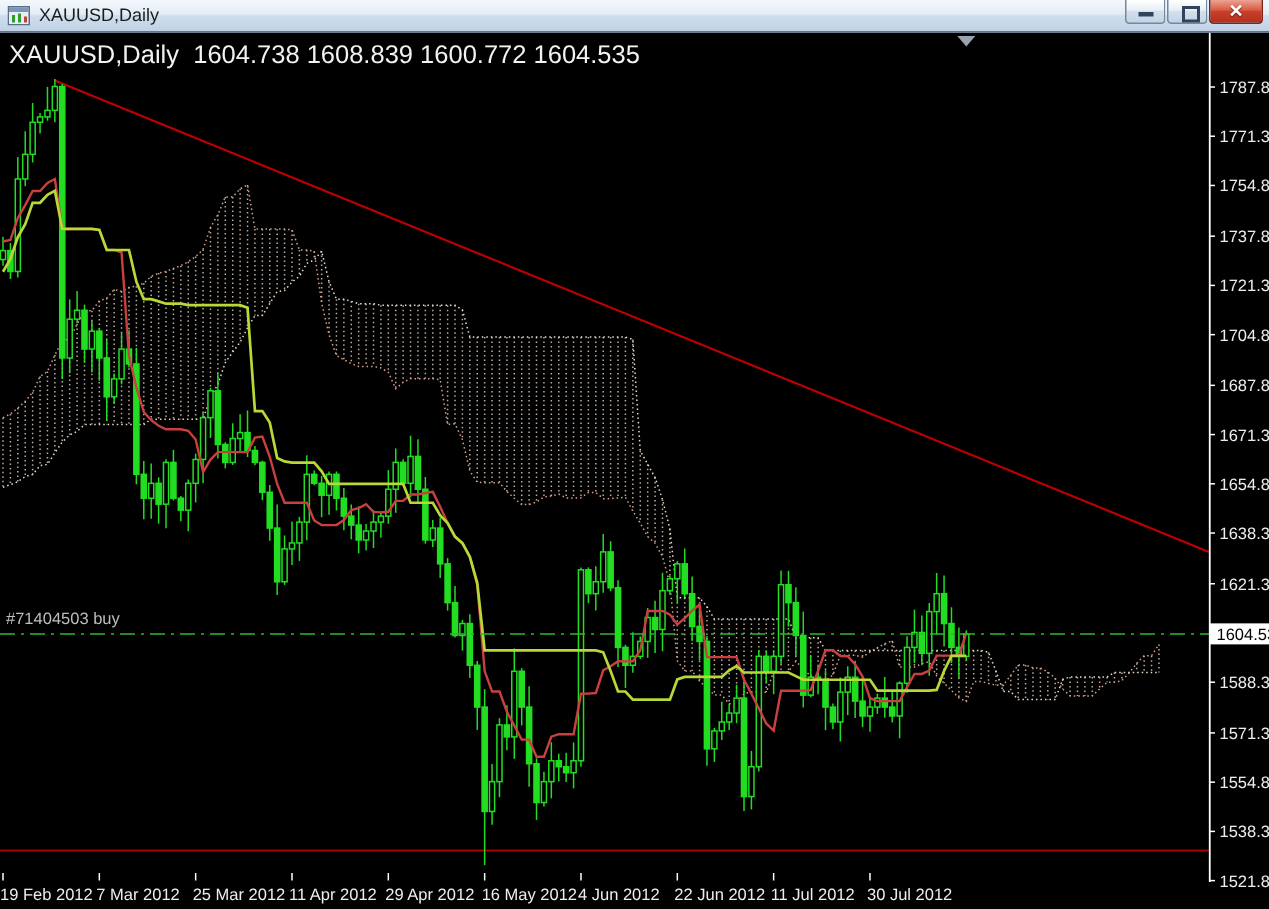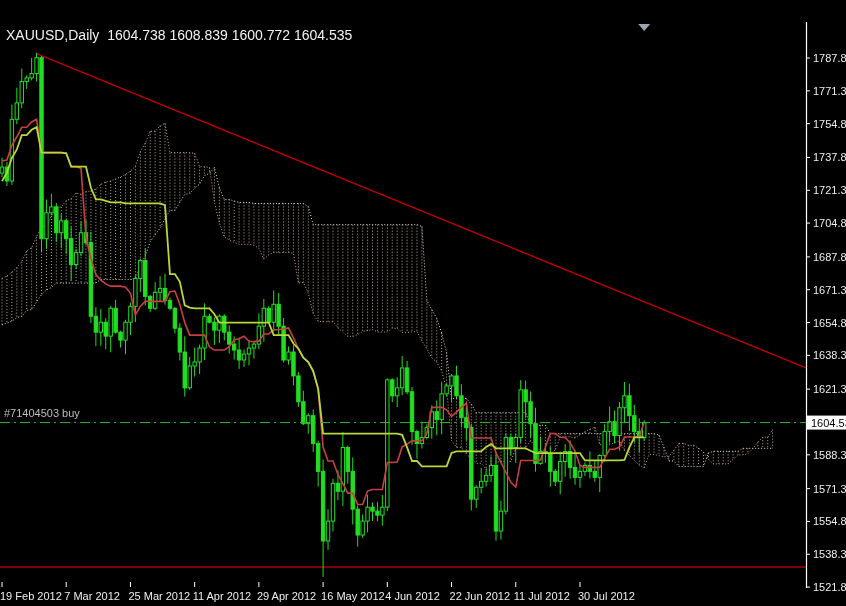--- a/index.html
+++ b/index.html
@@ -21,27 +21,48 @@
     width:36px;border-color:#7c2416;
     background:linear-gradient(#eba393,#dd6p50 45%,#c93f2a 50%,#b4311d);
     background:linear-gradient(#eba393,#d95a43 45%,#c93f2a 50%,#b4311d);
   }
   .glyph-min{position:absolute;left:8px;bottom:4px;width:10px;height:3px;background:#30445c;}
   .glyph-restore{position:absolute;left:9px;top:4px;width:8px;height:7px;border:2px solid #30445c;}
   .glyph-close{position:absolute;left:0;top:0;width:100%;height:100%;
     color:#fff;font-size:12px;font-weight:bold;text-align:center;line-height:15px;
     text-shadow:0 1px 1px rgba(60,0,0,.7);}
   .chart-area{position:absolute;top:22px;left:0;width:846px;height:584px;background:#000;}
-  .ohlc-info{position:absolute;left:6px;top:5px;font-size:14px;color:#f2f2f2;white-space:pre;}
+  .ohlc-info{position:absolute;left:6px;top:5px;font-size:17px;color:#f2f2f2;white-space:pre;}
   .order-label{position:absolute;left:4px;top:385px;font-size:11px;color:#bdbdbd;}
 </style>
 </head>
 <body>
 
 <div class="window">
+  <div class="titlebar">
+    <svg class="title-icon" viewBox="0 0 15 13">
+      <rect x="0.5" y="0.5" width="14" height="12" fill="#e8eef5" stroke="#5a6d84"></rect>
+      <rect x="1" y="1" width="13" height="3" fill="#7a96b8"></rect>
+      <rect x="3" y="6" width="2" height="5" fill="#2e9e2e"></rect>
+      <rect x="7" y="5" width="2" height="6" fill="#2e9e2e"></rect>
+      <rect x="11" y="7" width="2" height="4" fill="#c04040"></rect>
+    </svg>
+    <div class="title-text">XAUUSD,Daily</div>
+    <div class="win-buttons">
+      <div class="win-btn">
+        <div class="glyph-min"></div>
+      </div>
+      <div class="win-btn">
+        <div class="glyph-restore"></div>
+      </div>
+      <div class="win-btn close">
+        <div class="glyph-close">✕</div>
+      </div>
+    </div>
+  </div>
 
   <div class="chart-area">
     <svg id="chart-svg" width="846" height="584" viewBox="0 0 846 584">
         <rect x="0" y="0" width="846" height="584" fill="#000000"></rect>
         <g>
           <line x1="2" y1="256.5152164861854" x2="2" y2="302.9271295773502" stroke="#DFCBB8" stroke-width="1" stroke-dasharray="1,2" opacity="0.85"></line>
           <line x1="6.94" y1="253.93734161038796" x2="6.94" y2="301.0951059652388" stroke="#DFCBB8" stroke-width="1" stroke-dasharray="1,2" opacity="0.85"></line>
           <line x1="11.88" y1="250.03630835193835" x2="11.88" y2="299.1651905926609" stroke="#DFCBB8" stroke-width="1" stroke-dasharray="1,2" opacity="0.85"></line>
           <line x1="16.82" y1="245.58536359332226" x2="16.82" y2="295.6277105453338" stroke="#DFCBB8" stroke-width="1" stroke-dasharray="1,2" opacity="0.85"></line>
           <line x1="21.76" y1="239.57865421955717" x2="21.76" y2="294.3972085888718" stroke="#DFCBB8" stroke-width="1" stroke-dasharray="1,2" opacity="0.85"></line>

